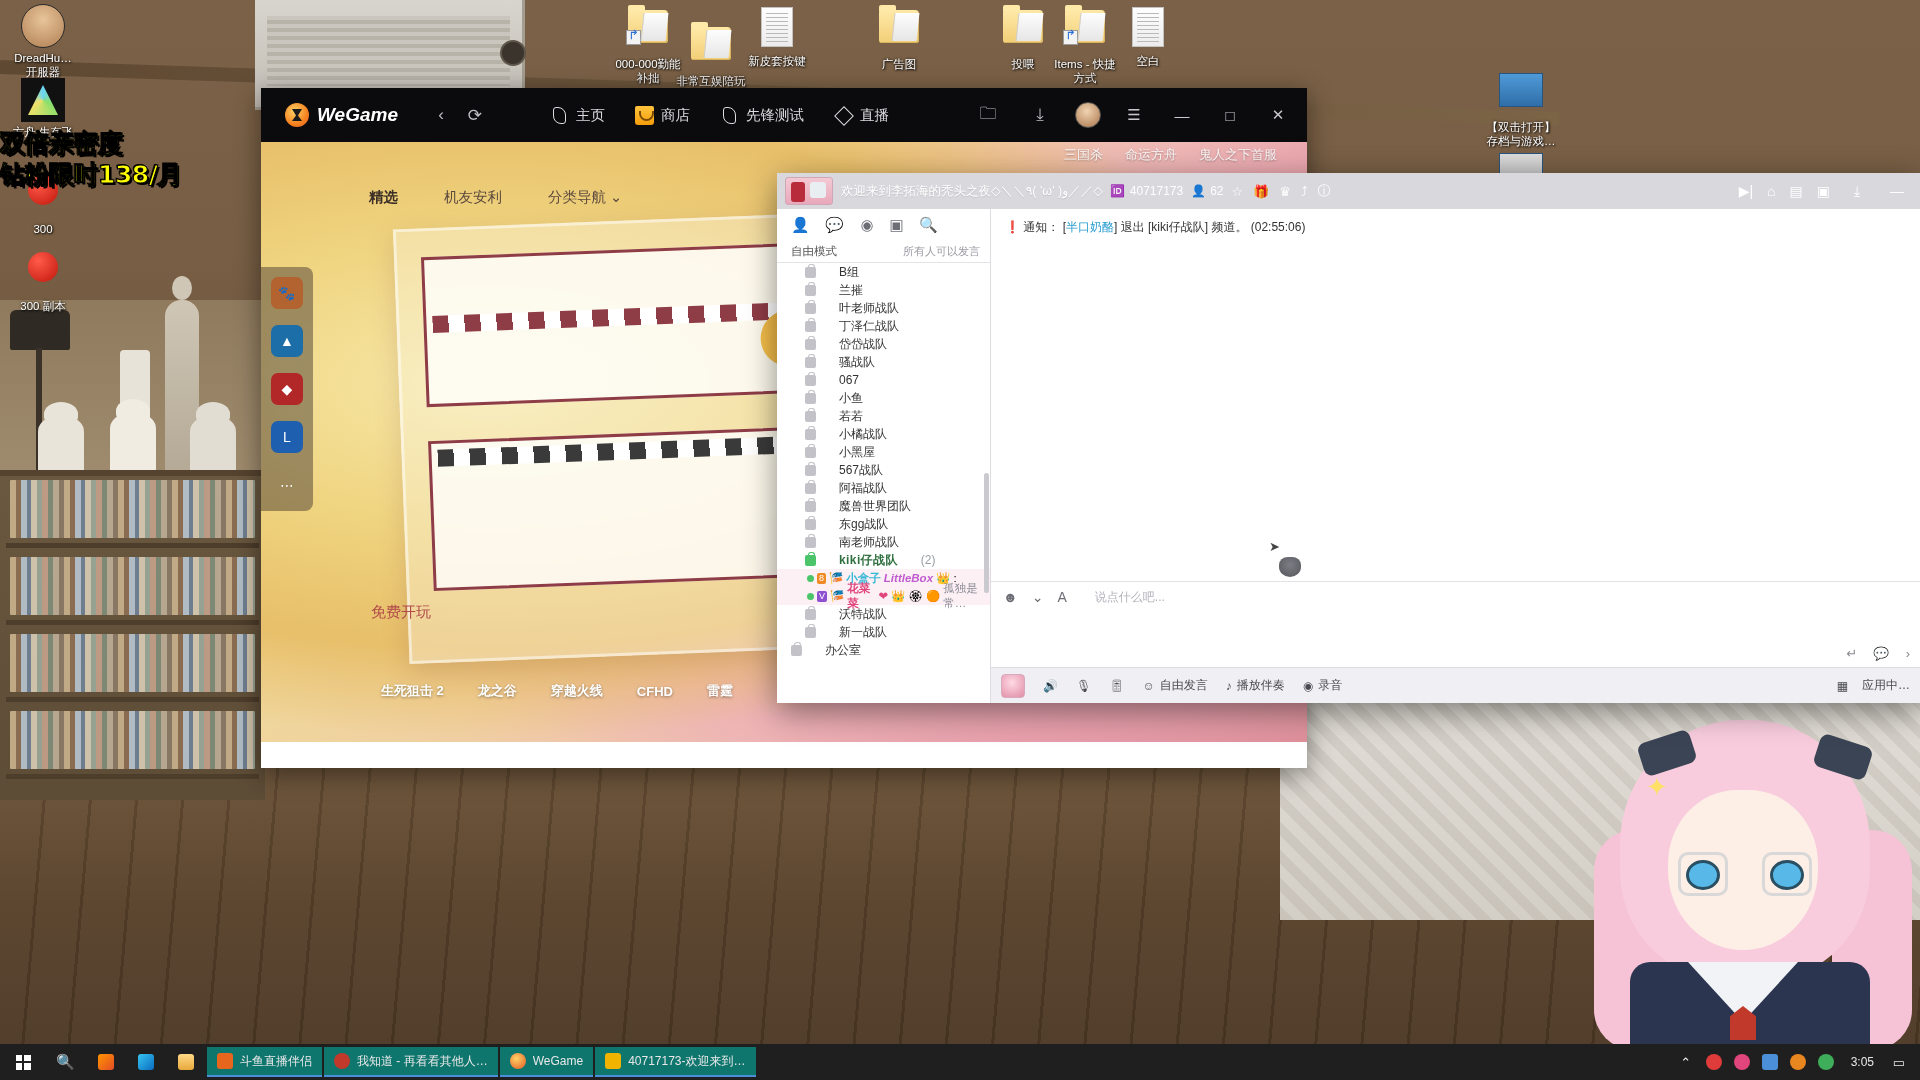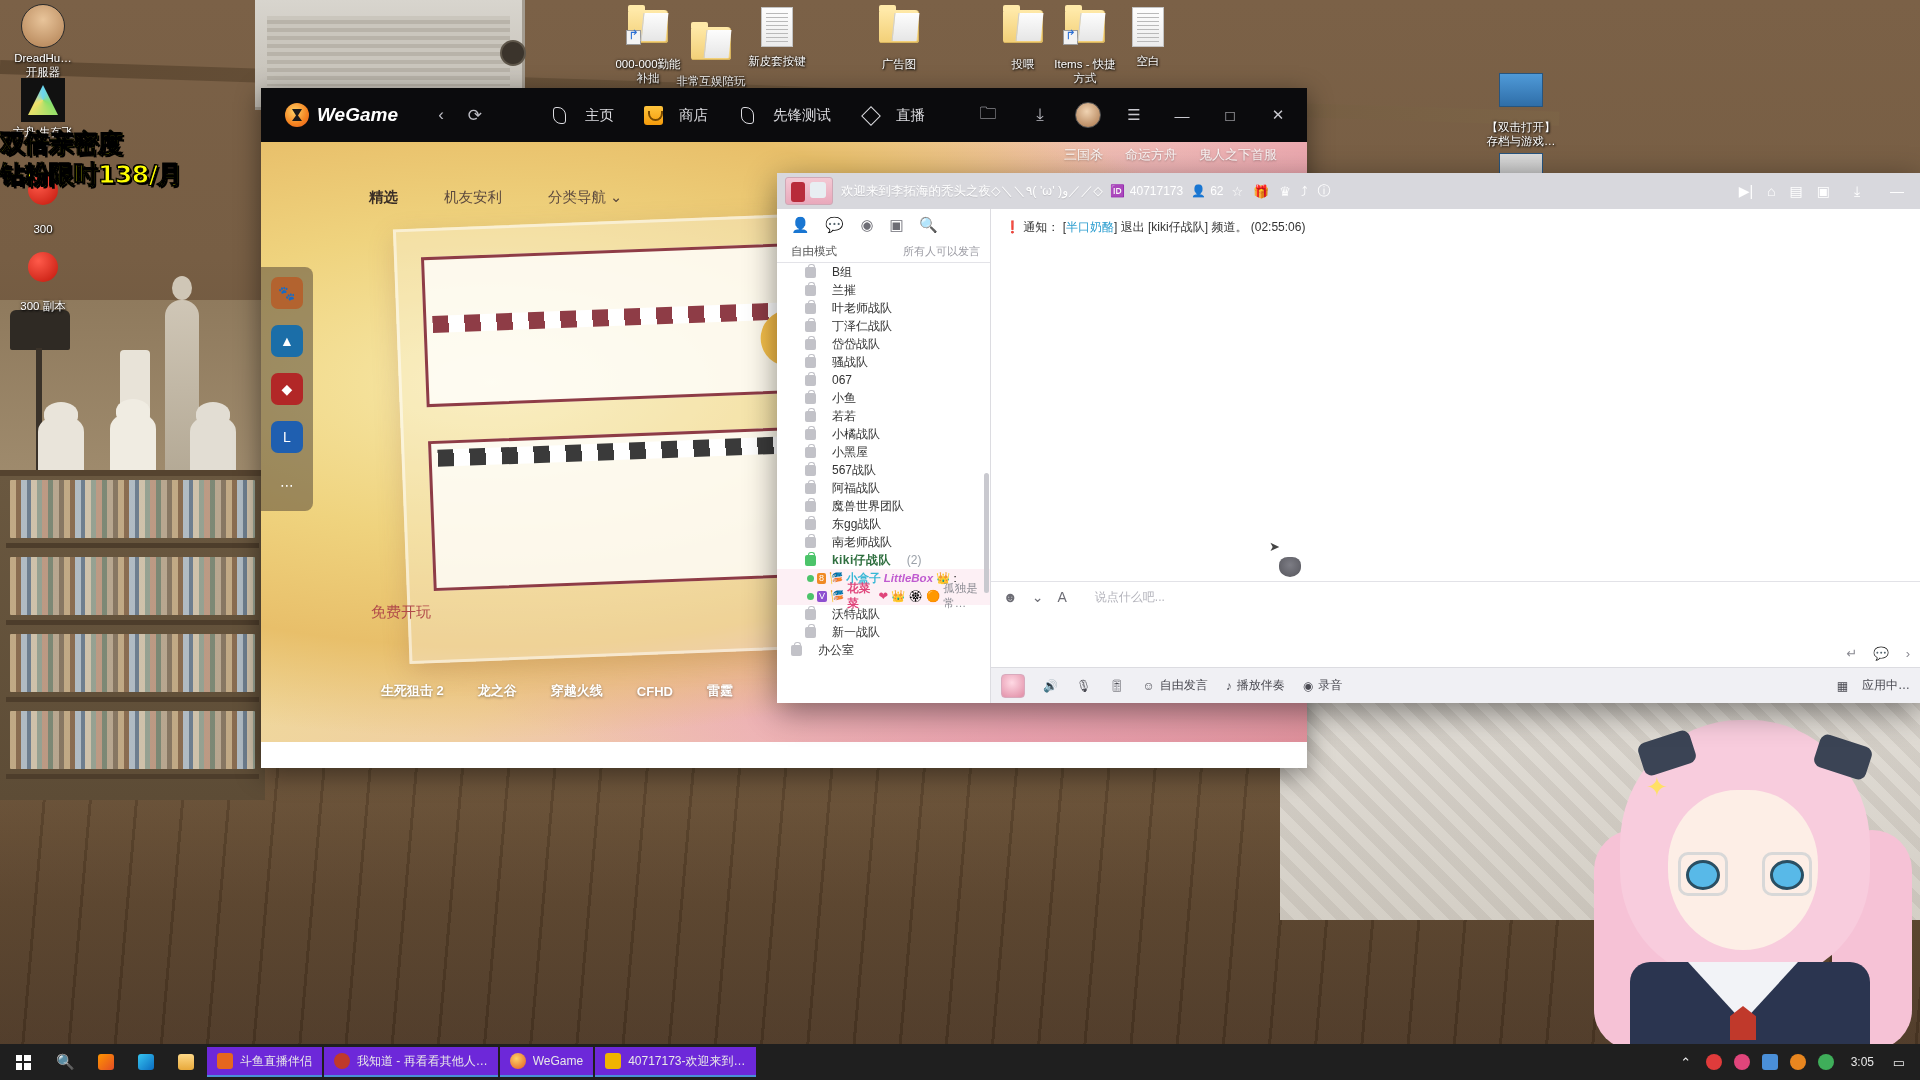--- a/index.html
+++ b/index.html
@@ -149,21 +149,21 @@
     width:24px;height:24px;border-radius:50%;
     background:radial-gradient(circle at 40% 35%,#ffd166,#f5821f 60%,#e25822);
     position:relative;
   }
   .wg-logo .mark:after{content:"";position:absolute;left:7px;top:6px;width:10px;height:12px;
     background:#1a1a1a;clip-path:polygon(0 0,100% 0,60% 55%,100% 100%,0 100%,40% 55%);}
   .wg-logo .txt { font-size:19px; font-weight:bold; font-style:italic; color:#fff; }
   .wg-nav-btn { width:34px;height:34px;display:flex;align-items:center;justify-content:center;
     color:#bdbdc4;font-size:17px; }
   .wg-tabs { display:flex; align-items:center; gap:30px; margin-left:58px; }
-  .wg-tab { display:flex;align-items:flex-end;gap:16px;font-size:14.5px;color:#dcdce0; }
+  .wg-tab { display:flex;align-items:flex-end;gap:7px;font-size:14.5px;color:#dcdce0; }
   .wg-tab .ic { width:19px;height:19px;display:inline-block;position:relative; }
   .ic-home:before{content:"";position:absolute;inset:1px 3px;border:1.6px solid #dcdce0;border-radius:3px 8px 3px 8px;}
   .ic-shop{background:linear-gradient(180deg,#ffc43d,#f59c0b);border-radius:2px 2px 3px 3px;}
   .ic-shop:after{content:"";position:absolute;left:4px;top:5px;width:11px;height:8px;
     border:2px solid #7a4a00;border-top:0;border-radius:0 0 8px 8px;}
   .ic-diamond:before{content:"";position:absolute;left:3px;top:3px;width:12px;height:12px;
     border:1.6px solid #dcdce0;transform:rotate(45deg);}
   .wg-right { margin-left:auto; display:flex; align-items:center; gap:18px; padding-right:14px; }
   .wg-ava { width:26px;height:26px;border-radius:50%;
     background:radial-gradient(circle at 45% 35%,#f0d3b2,#a9754a); border:1px solid #555;}
@@ -240,21 +240,21 @@
   .vc-body { flex:1; display:flex; min-height:0; }
   .vc-left { width:214px; background:#fff; display:flex; flex-direction:column;
     border-right:1px solid #dcdce1; }
   .vc-tools { height:32px; display:flex; align-items:center; gap:16px; padding:0 14px;
     color:#6d6d75; font-size:15px; }
   .vc-mode { height:22px; display:flex; align-items:center; justify-content:space-between;
     padding:0 10px 0 14px; font-size:11.5px; color:#555; background:#fff;
     border-bottom:1px solid #e3e3e8; }
   .vc-mode .all { color:#9a9aa2; font-size:11px; }
   .vc-chanlist { flex:1; overflow:hidden; position:relative; font-size:12px; }
-  .chan { display:flex; align-items:center; gap:16px; height:18px; padding-left:28px; color:#333; }
+  .chan { display:flex; align-items:center; gap:23px; height:18px; padding-left:28px; color:#333; }
   .chan.root { padding-left:14px; }
   .lockic { width:11px;height:11px;border-radius:2px;background:#c2c2c8;position:relative;flex:0 0 auto;}
   .lockic:before{content:"";position:absolute;left:3px;top:-3px;width:5px;height:5px;
     border:1.5px solid #c2c2c8;border-bottom:0;border-radius:3px 3px 0 0;}
   .lockic.green{background:#4cc46a;} .lockic.green:before{border-color:#4cc46a;}
   .chan.active .nm { color:#2f6f3f; font-weight:bold; letter-spacing:.4px; }
   .chan .cnt { color:#9aa0a8; }
   .member { display:flex;align-items:center;gap:3px;height:18px;padding-left:30px;
     background:#fdf0f5; font-size:11.5px;}
   .dot{width:7px;height:7px;border-radius:50%;background:#4cc46a;flex:0 0 auto;}
@@ -290,21 +290,21 @@
   
   #taskbar {
     position:absolute; left:0; bottom:0; width:1920px; height:36px;
     background:#1f1f1f; display:flex; align-items:center; color:#e8e8e8; font-size:12px;
   }
   .tb-start { width:46px;height:36px;display:flex;align-items:center;justify-content:center; }
   .win-logo{width:15px;height:15px;display:grid;grid-template-columns:1fr 1fr;grid-gap:1.5px;}
   .win-logo i{background:#fff;display:block;}
   .tb-ic { width:40px;height:36px;display:flex;align-items:center;justify-content:center;font-size:15px;}
   .tb-task { height:30px; display:flex; align-items:center; gap:7px; padding:0 10px; margin:0 1px;
-    max-width:190px; background:#6d28d9; border-bottom:2px solid #4a8fd8; }
+    max-width:190px; background:#0f766e; border-bottom:2px solid #4a8fd8; }
   .tb-task .t { overflow:hidden; white-space:nowrap; text-overflow:ellipsis; }
   .tb-tray { margin-left:auto; display:flex; align-items:center; gap:10px; padding-right:12px; }
   .tray-ic{width:18px;height:18px;display:flex;align-items:center;justify-content:center;font-size:13px;}
   .tb-clock{font-size:12px;line-height:13px;text-align:center;padding:0 6px;}
   .sq{width:16px;height:16px;border-radius:3px;display:inline-block;}
 </style>
 </head>
 <body>
 
 <div id="desktop">

